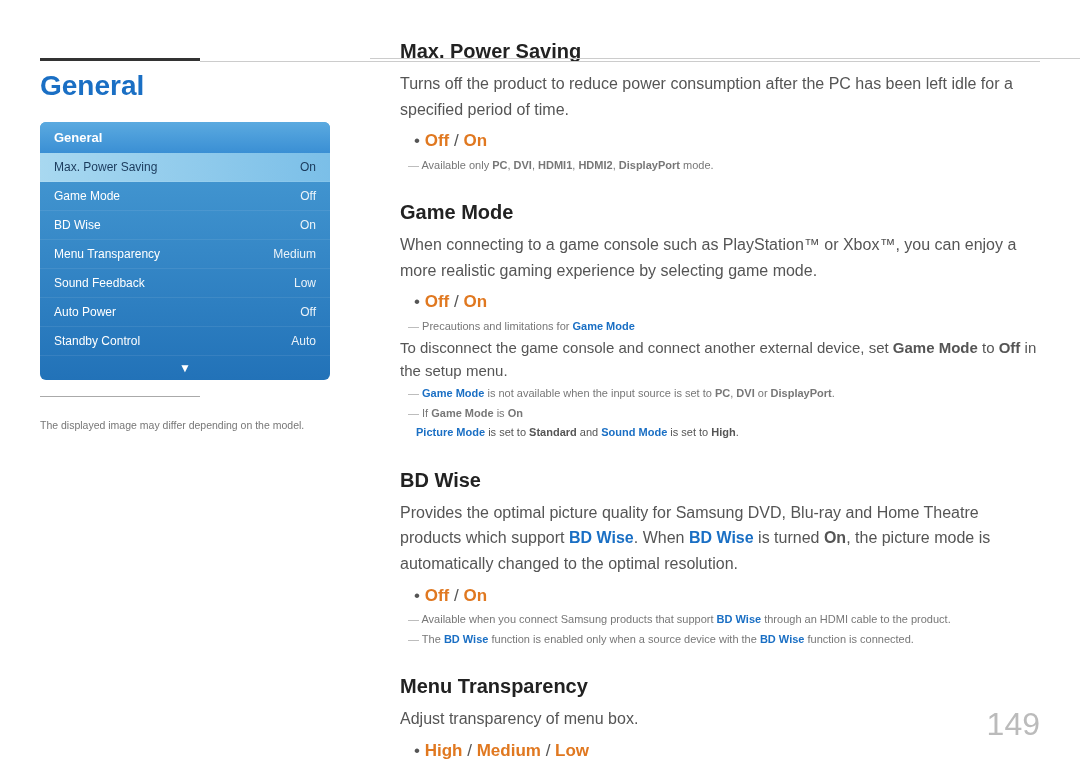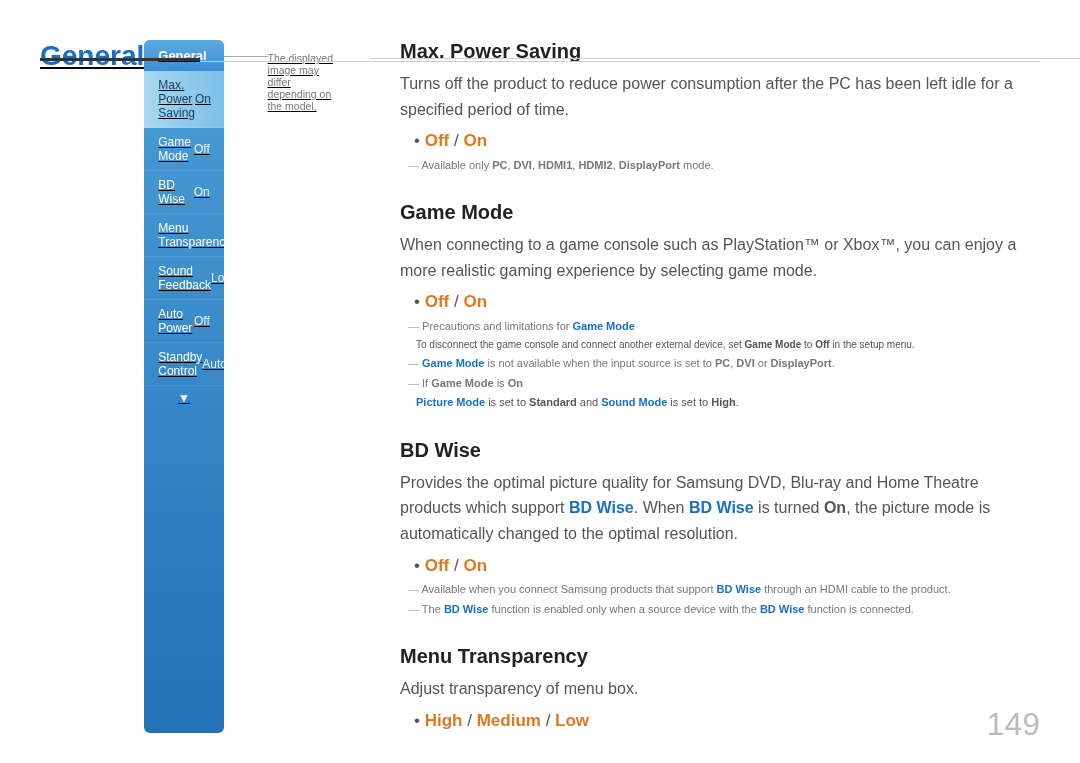--- a/index.html
+++ b/index.html
@@ -18,22 +18,21 @@
       height: 763px;
       padding: 0;
     }
 
     
     .sidebar {
       width: 370px;
       min-width: 370px;
       padding: 40px 30px 30px 40px;
       display: flex;
-      flex-direction: row;
-      text-decoration: underline;
+      flex-direction: column;
     }
 
     .sidebar-title {
       font-size: 28px;
       font-weight: bold;
       color: #1a6fc4;
       margin-bottom: 20px;
     }
 
     .breadcrumb {
@@ -255,21 +254,21 @@
         <h2 class="section-title">Game Mode</h2>
         <p class="section-desc">When connecting to a game console such as PlayStation™ or Xbox™, you can enjoy a more realistic gaming experience by selecting game mode.</p>
         <div class="bullet-item">
           <span class="highlight-orange">Off</span>
           <span> / </span>
           <span class="highlight-orange">On</span>
         </div>
         <div class="note-dash">
           Precautions and limitations for <span class="highlight-blue">Game Mode</span>
         </div>
-        <div style="font-size:10px; color:#555; margin-left:16px; margin-bottom:3px; line-height:1.5;">
+        <div style="font-size:15px; color:#555; margin-bottom:3px; line-height:1.5;">
           To disconnect the game console and connect another external device, set <strong>Game Mode</strong> to <strong>Off</strong> in the setup menu.
         </div>
         <div class="note-dash">
           <span class="highlight-blue">Game Mode</span> is not available when the input source is set to <strong>PC</strong>, <strong>DVI</strong> or <strong>DisplayPort</strong>.
         </div>
         <div class="note-dash">
           If <strong>Game Mode</strong> is <strong>On</strong>
         </div>
         <div style="font-size:11px; color:#555; margin-left:16px; margin-bottom:3px; line-height:1.5;">
           <span class="highlight-blue">Picture Mode</span> is set to <strong>Standard</strong> and <span class="highlight-blue">Sound Mode</span> is set to <strong>High</strong>.

